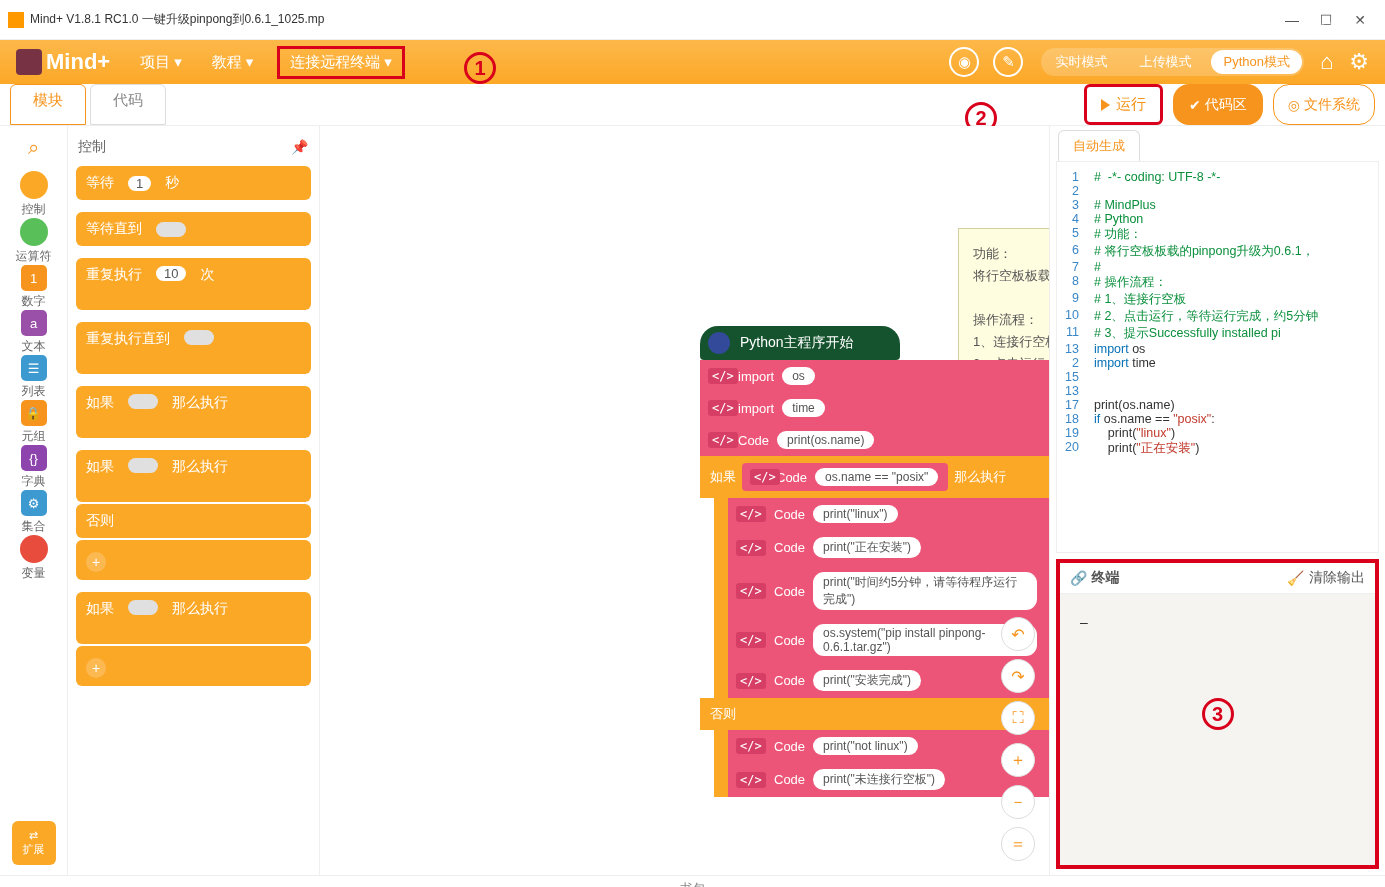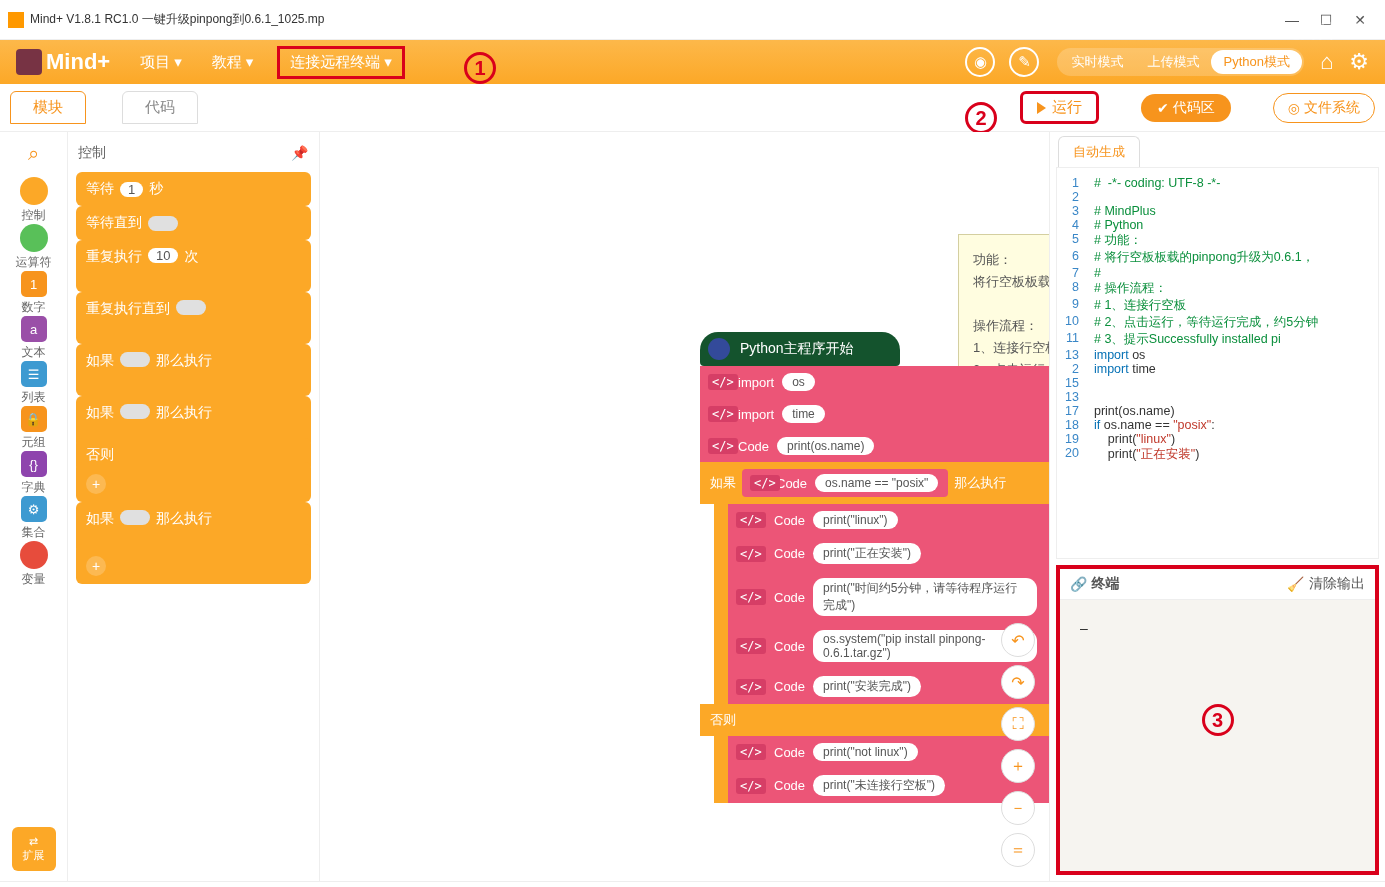--- a/index.html
+++ b/index.html
@@ -10,26 +10,26 @@
 .titlebar .title { font-size: 12px; color: #333; flex: 1; }
 .titlebar .winbtn { width: 34px; text-align: center; font-size: 14px; color: #555; cursor: pointer; }
 
 .menubar { height: 44px; background: linear-gradient(#fdb84a,#fca827); display: flex; align-items: center; padding: 0 16px; color: #fff; }
 .logo { font-weight: bold; font-size: 22px; color: #fff; margin-right: 24px; display:flex; align-items:center; gap:4px;}
 .logo .robot { width:26px; height:26px; background:#734; border-radius:4px; position:relative; }
 .menuitem { margin-right: 18px; font-size: 15px; color: #fff; display: flex; align-items: center; gap: 4px; cursor: pointer; padding:4px 6px;}
 .menuitem.boxed { border: 3px solid #d9001b; padding: 4px 10px; }
 .menubar .spacer { flex: 1; }
 .menubar .circleicon { width: 30px; height: 30px; border: 2px solid #fff; border-radius: 50%; margin-left: 14px; display:flex; align-items:center; justify-content:center; font-size:15px; cursor:pointer;}
-.modes { display:flex; gap:0; margin-left:18px; background:#fff3; border-radius:14px; padding:2px;}
+.modes { display:flex; gap:8px; margin-left:18px; background:#fff3; border-radius:14px; padding:2px;}
 .mode { padding: 3px 12px; font-size: 13px; border-radius: 12px; cursor:pointer; color:#fff;}
 .mode.active { background:#fff; color:#f7941d; }
 .menubar .gear { color:#fff; font-size:22px; margin-left:16px; cursor:pointer;}
 
-.toolbar { height: 48px; display:flex; align-items:center; padding:0 10px; background:#fff; border-bottom:1px solid #eee;gap:32px;}
+.toolbar { height: 42px; display:flex; padding:0 10px; background:#fff; border-bottom:1px solid #eee;}
 .tab { padding:6px 22px; border:1px solid #f7941d; border-radius:6px 6px 0 0; margin-right:4px; color:#f7941d; background:#fff; cursor:pointer; font-size:15px;}
 .tab.inactive { border-color:#ddd; color:#888;}
 .toolbar .spacer { flex:1;}
 .runbtn { display:flex; align-items:center; gap:6px; border:3px solid #d9001b; padding:4px 14px; border-radius:6px; color:#f7941d; font-size:15px; cursor:pointer; margin-right:10px;}
 .runbtn .tri { width:0; height:0; border-left:9px solid #f7941d; border-top:6px solid transparent; border-bottom:6px solid transparent;}
 .pillbtn { background:#f7941d; color:#fff; padding:5px 16px; border-radius:16px; margin-right:10px; cursor:pointer; display:flex; align-items:center; gap:4px; font-size:14px;}
 .outlinebtn { border:1px solid #f7941d; color:#f7941d; padding:5px 14px; border-radius:16px; cursor:pointer; font-size:14px; display:flex; align-items:center; gap:4px;}
 
 .callout { position:absolute; color:#d9001b; font-size:26px; font-weight:bold; display:flex; align-items:center; justify-content:center;}
 .callout .num { border:3px solid #d9001b; border-radius:50%; width:32px; height:32px; display:flex; align-items:center; justify-content:center; font-size:20px;}
@@ -37,21 +37,21 @@
 .main { display:flex; height:calc(100% - 24px - 44px - 44px - 26px); }
 
 .leftnav { width:68px; background:#fff; display:flex; flex-direction:column; align-items:center; padding-top:10px; gap:12px; border-right:1px solid #eee;}
 .leftnav .item { display:flex; flex-direction:column; align-items:center; gap:2px; cursor:pointer; font-size:12px; color:#666;}
 .leftnav .dot { width:28px; height:28px; border-radius:50%;}
 .leftnav .sq { width:26px; height:26px; border-radius:5px; display:flex; align-items:center; justify-content:center; color:#fff; font-size:13px;}
 .leftnav .ext { margin-top:auto; margin-bottom:10px; background:#fca827; color:#fff; padding:8px; border-radius:6px; font-size:11px; text-align:center; width:44px;}
 
 .palette { width:252px; background:#fff; border-right:1px solid #eee; padding:8px; overflow-y:auto; position:relative;}
 .palette .header { display:flex; justify-content:space-between; align-items:center; color:#666; font-size:14px; padding:4px 2px 10px;}
-.block { background:#fca827; color:#fff; border-radius:6px; padding:8px 10px; margin-bottom:0; font-size:14px; display:flex; align-items:center; gap:6px; cursor:pointer;}
+.block { background:#fca827; color:#fff; border-radius:6px; padding:8px 10px; margin-bottom:12px; font-size:14px; display:flex; align-items:center; gap:14px; cursor:pointer;}
 .block .pill { background:#fff; color:#555; border-radius:10px; padding:0 8px; font-size:13px;}
 .block .slot { width:30px; height:15px; background:#e0e0e0; border-radius:8px;}
 .block-tall { height:52px; align-items:flex-start;}
 .block .plus { background:#fff3; width:20px; height:20px; border-radius:50%; display:flex; align-items:center; justify-content:center; margin-top:4px;}
 
 .canvas { flex:1; background:#fff; position:relative; overflow:hidden;}
 .tooltip { position:absolute; left:638px; top:102px; width:356px; background:#fffde0; border:1px solid #d4cfa0; padding:14px; font-size:13px; color:#555; line-height:1.7;}
 
 .script { position:absolute; left:380px; top:200px; }
 .hatblock { background:#14532d; color:#fff; padding:8px 14px 8px 40px; border-radius:18px 18px 4px 4px; font-size:14px; position:relative; width:200px;}

